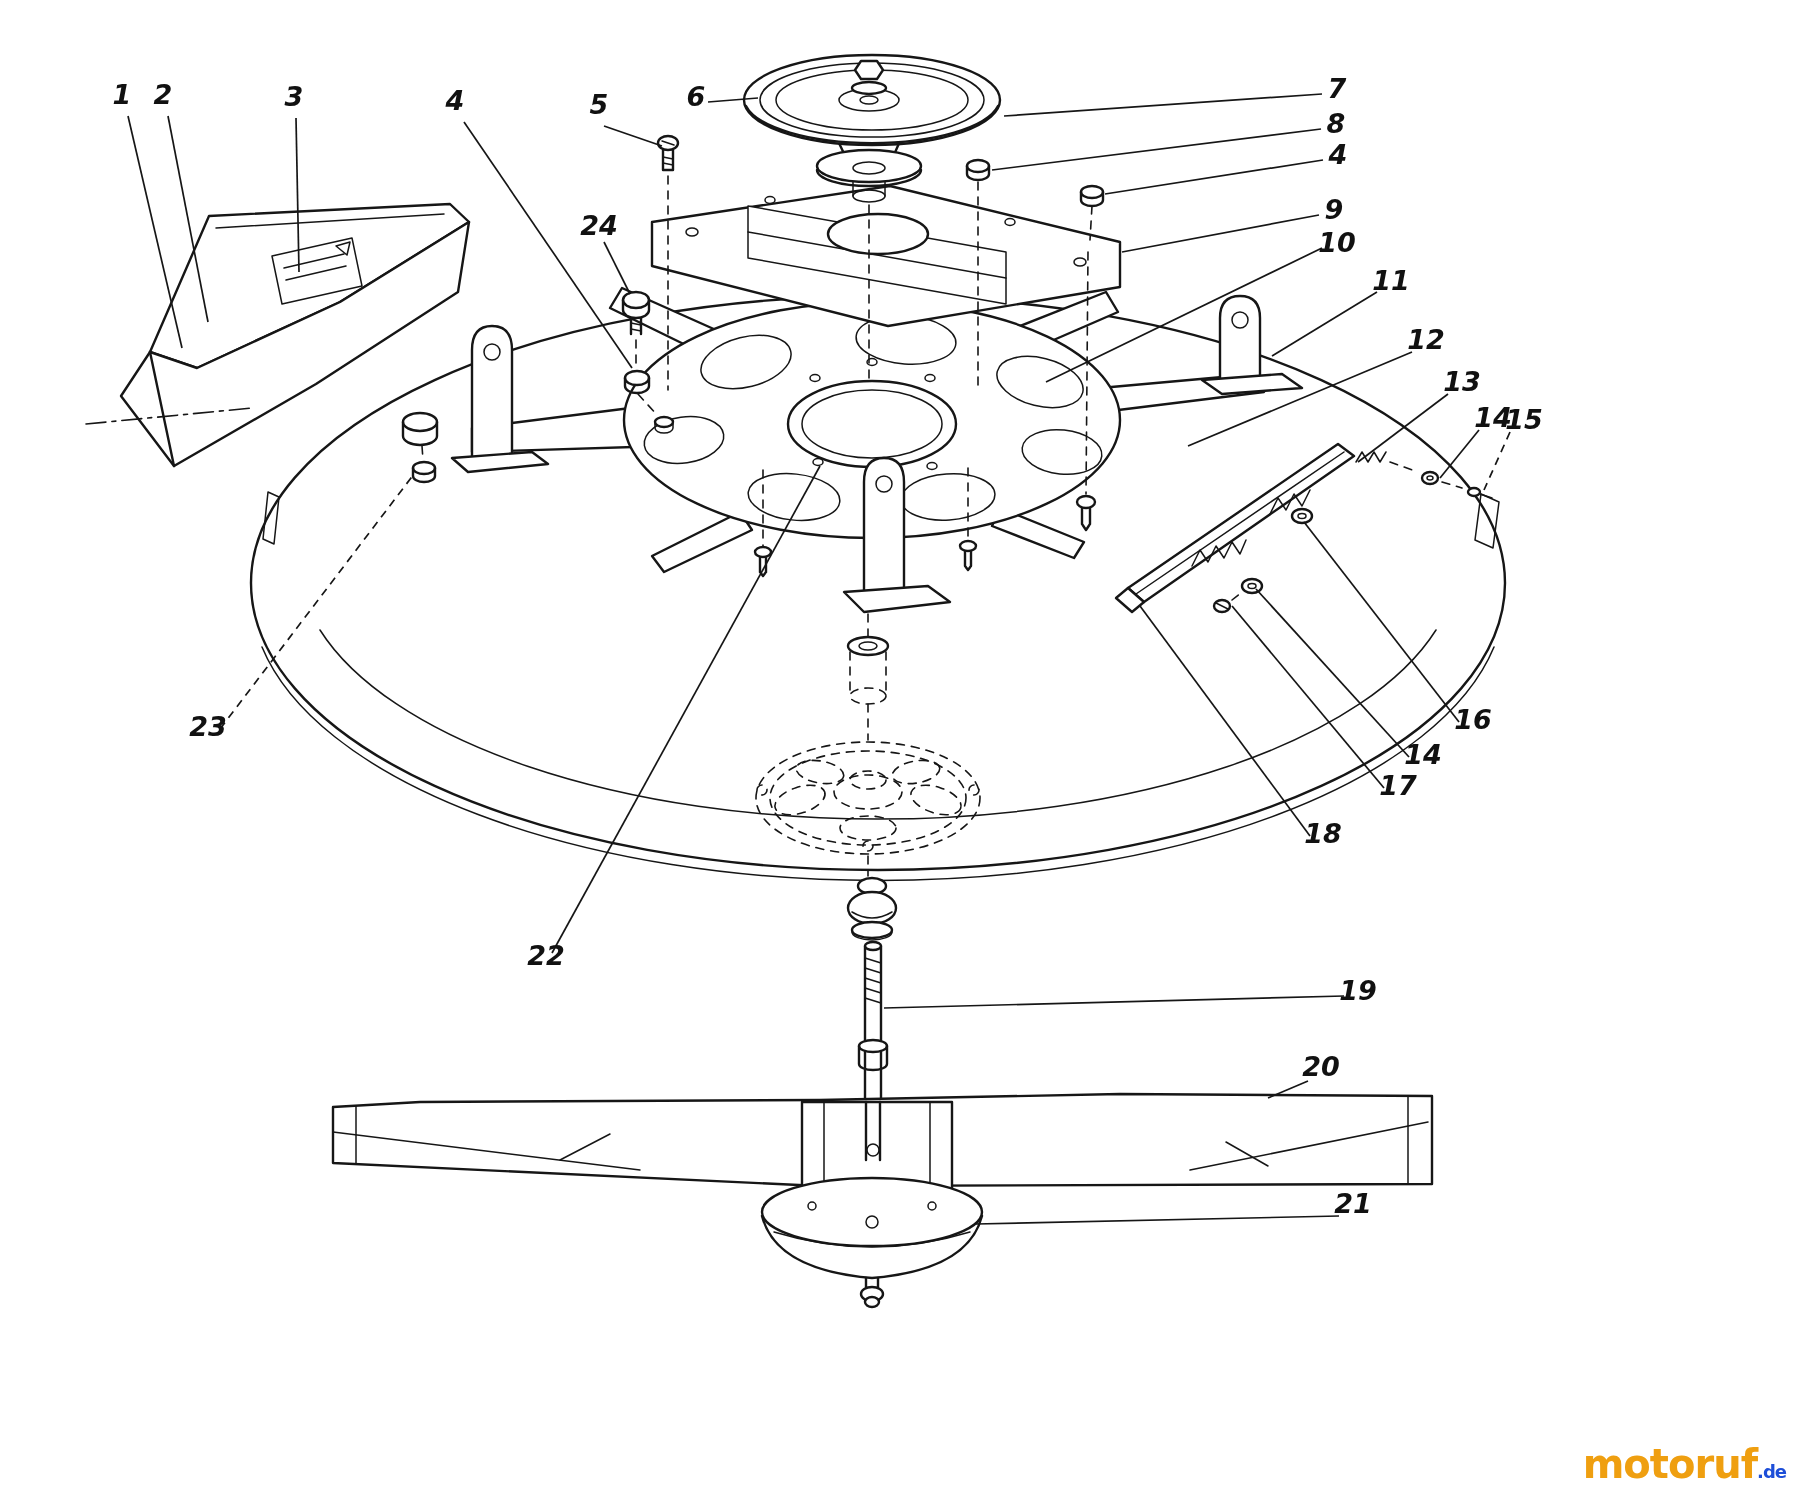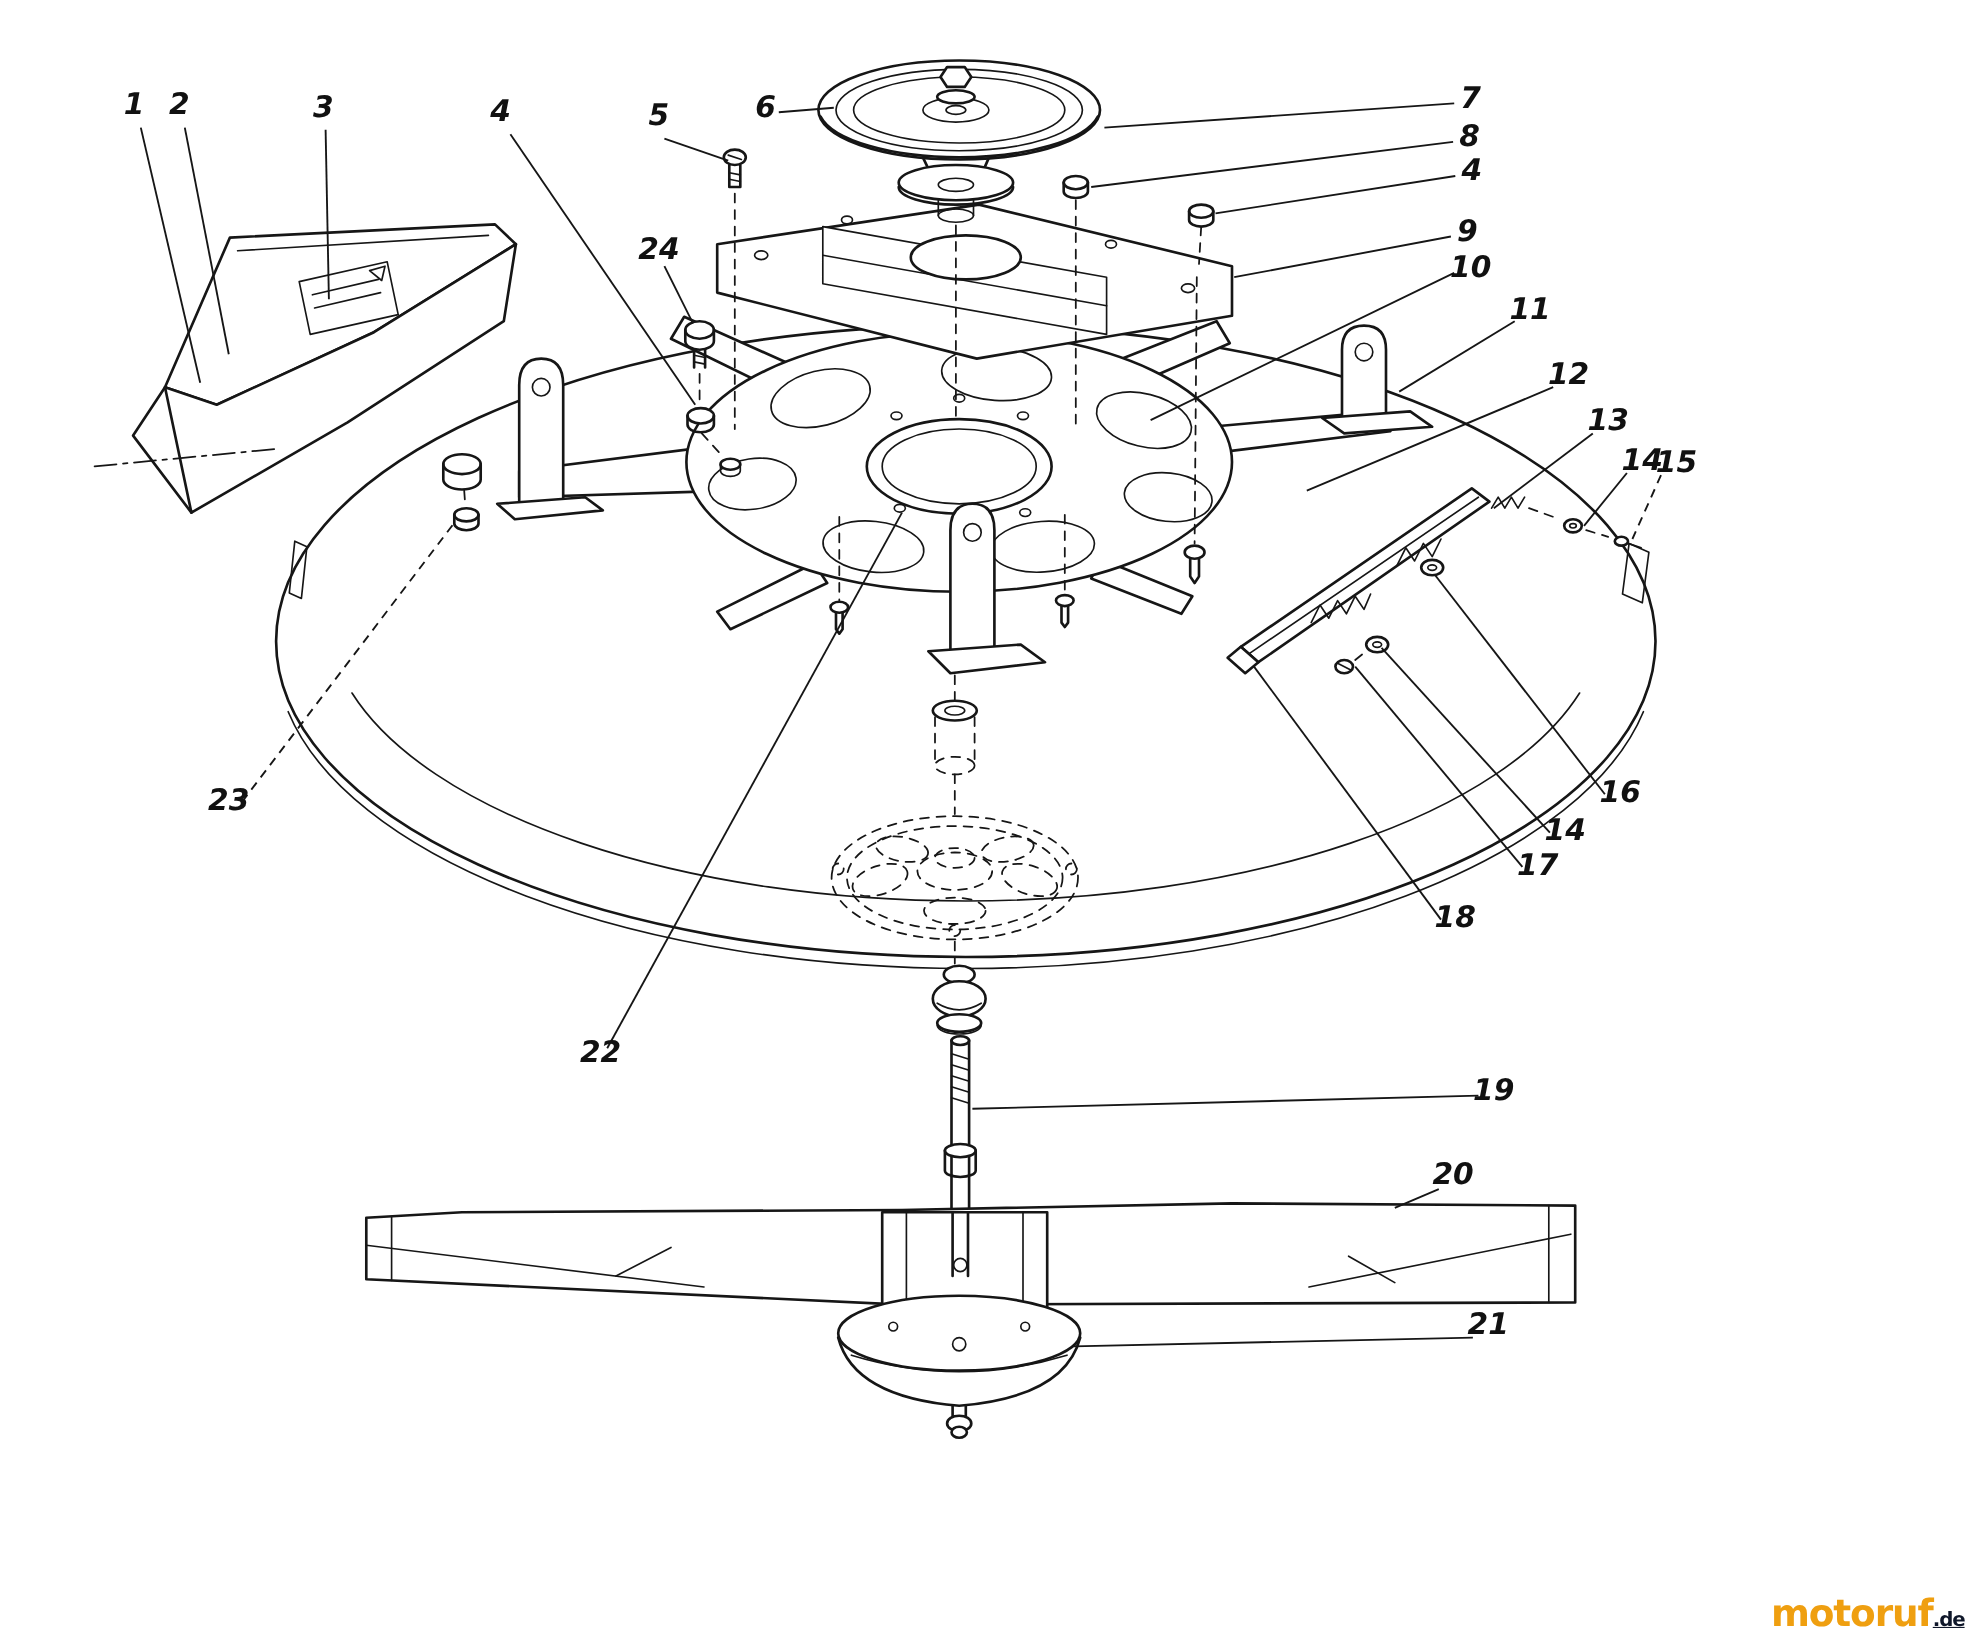--- a/index.html
+++ b/index.html
@@ -9,22 +9,22 @@
   .ln  {stroke:#161616;stroke-width:2.4;fill:none;stroke-linecap:round;stroke-linejoin:round;}
   .lnf {stroke:#161616;stroke-width:2.4;fill:#ffffff;stroke-linecap:round;stroke-linejoin:round;}
   .thin{stroke-width:1.5;}
   .dash{stroke-dasharray:8 7;stroke-width:1.6;}
   .dashdot{stroke-dasharray:20 6 4 6;stroke-width:1.6;}
   .leader{stroke:#161616;stroke-width:1.7;fill:none;}
   .leader.dashed{stroke-dasharray:8 6;}
   .callout-num{font:italic 700 27px "DejaVu Sans", sans-serif;fill:#111;text-anchor:middle;}
   .watermark{position:absolute;right:14px;bottom:10px;font-weight:700;
              font-family:"DejaVu Sans", sans-serif;letter-spacing:-1px;}
-  .watermark .brand{color:#ef9f10;font-size:34px;}
-  .watermark .tld{color:#0f172a;font-size:18px;font-weight:700;text-decoration:underline;}
+  .watermark .brand{color:#ef9f10;font-size:40px;}
+  .watermark .tld{color:#1d4ed8;font-size:18px;font-weight:700;}
 </style>
 </head>
 <body>
 
 <div class="stage">
 <svg id="diagram-svg" width="1800" height="1497" viewBox="0 0 1800 1497" xmlns="http://www.w3.org/2000/svg">
 
   <g>
     <ellipse class="lnf" cx="878" cy="583" rx="627" ry="287"></ellipse>
     <path class="ln thin" d="M 262 647 A 627 287 0 0 0 1494 647"></path>

